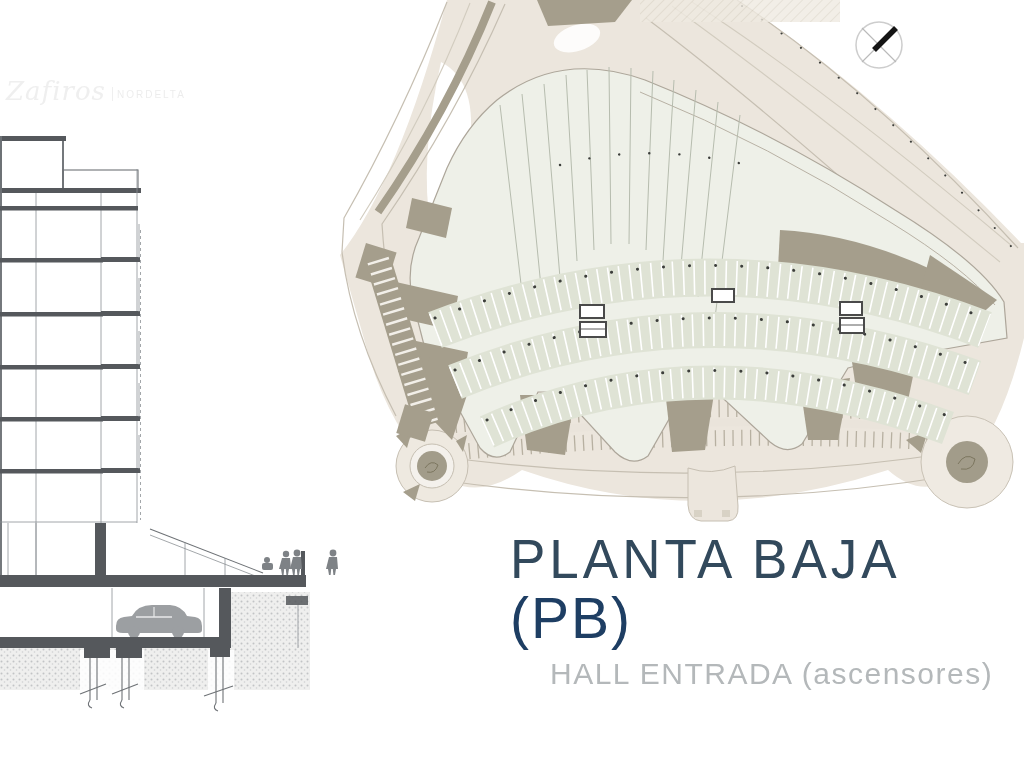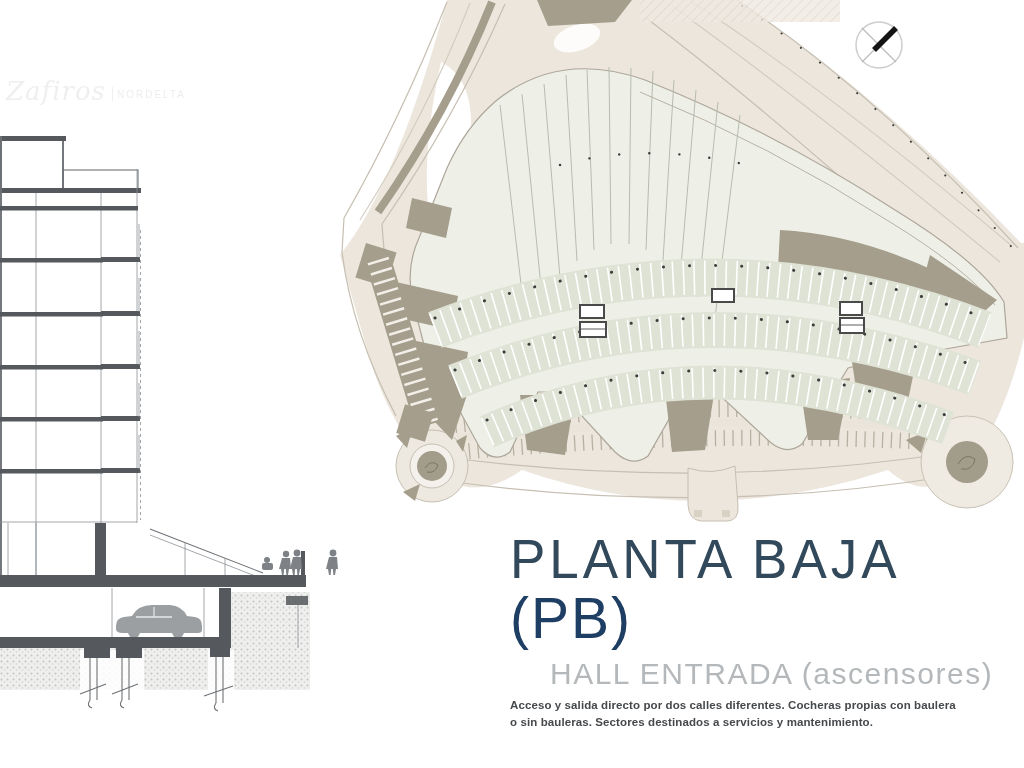--- a/index.html
+++ b/index.html
@@ -310,16 +310,15 @@
           <path class="ln" d="M122,700 q-4,6 2,8"></path>
           <path class="ln" d="M216,703 q-4,6 2,8"></path>
       </g>
     </g>
   </svg>
 
   <div class="titleblock">
     <div class="t-title">PLANTA BAJA</div>
     <div class="t-code">(PB)</div>
     <div class="t-feature first">HALL ENTRADA (ascensores)</div>
-    <p class="t-desc">Acceso y salida directo por dos calles diferentes. Cocheras propias con baulera o sin bauleras. Sectores destinados a servicios y mantenimiento.</p>
   </div>
 
 </div>
 
 </body></html>

